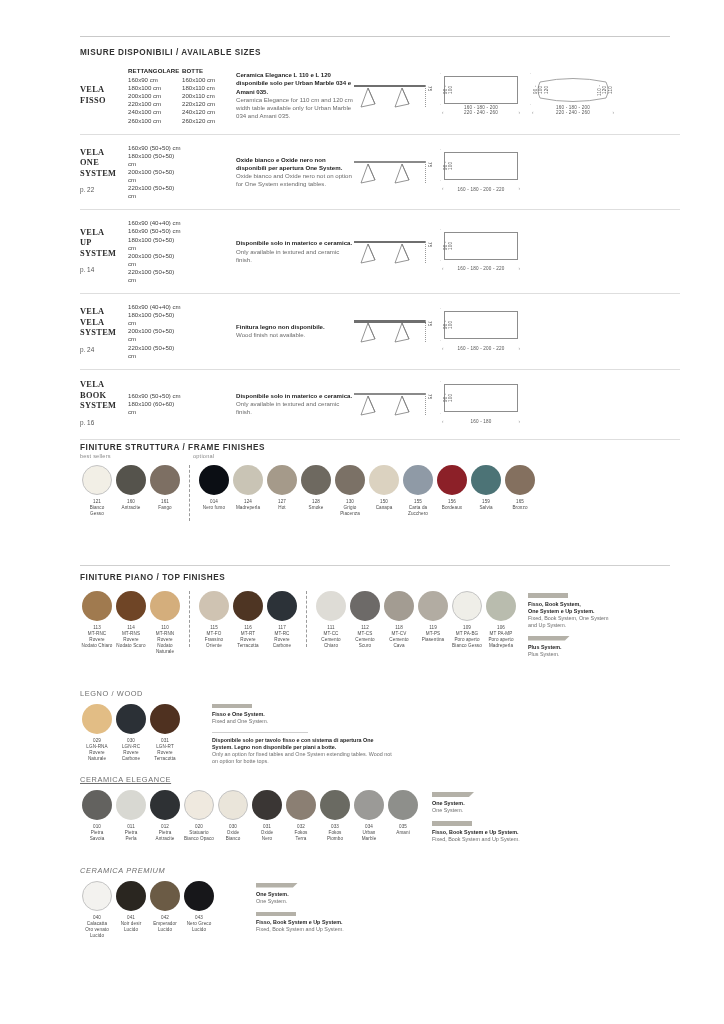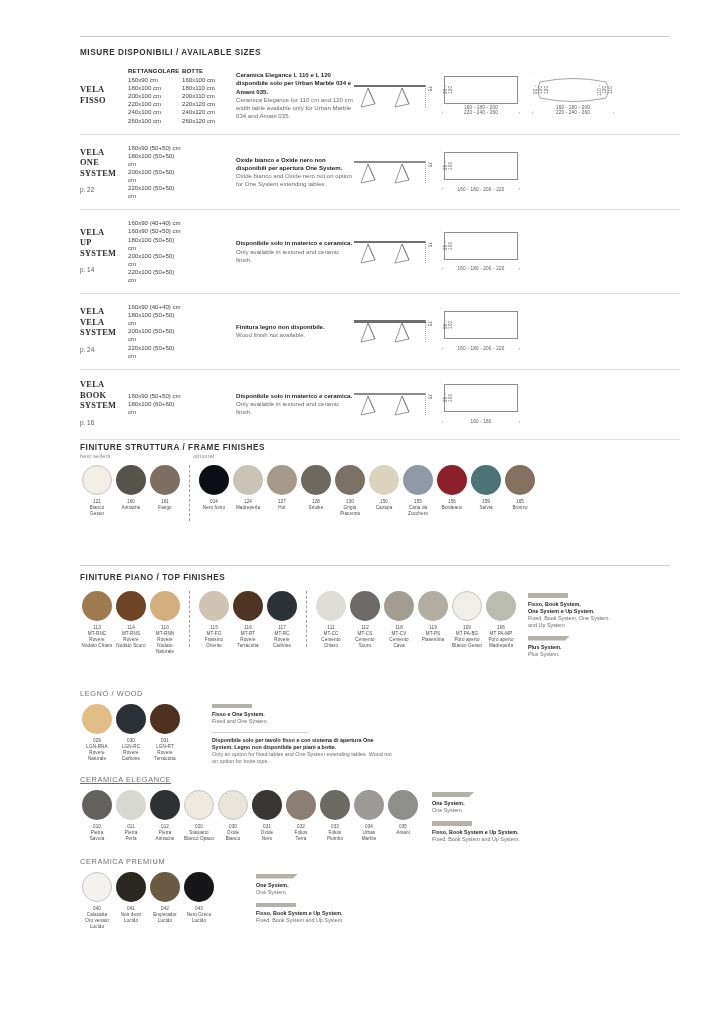--- a/index.html
+++ b/index.html
@@ -901,21 +901,21 @@
     <b>
               <div>Fisso, Book System e Up System.</div>
             </b>
     <span>
               <div>Fixed, Book System and Up System.</div>
             </span>
   </div>
         </div>
     </div>
 
-    <div class="sub-title" style="margin:7px 0 6px 0;">CERAMICA PREMIUM</div>
+    <div class="sub-title" style="margin:16px 0 6px 0;font-style:italic;">CERAMICA PREMIUM</div>
     <div class="swatch-row">
       <div id="cer-pr" style="display:flex;">
   <div class="swatch">
     <span class="dot outline" style="background:#f3f2ef;"></span>
     <div class="code">040</div>
     <div class="nm">
               <div>Calacatta</div>
               <div>Oro venato</div>
               <div>Lucido</div>
             </div>

